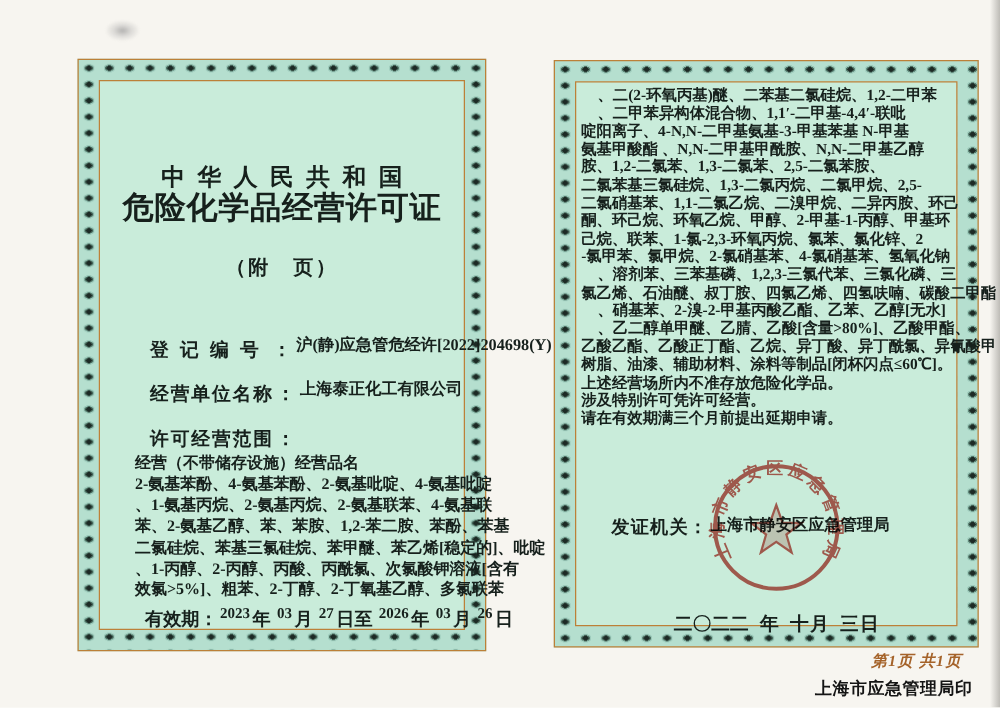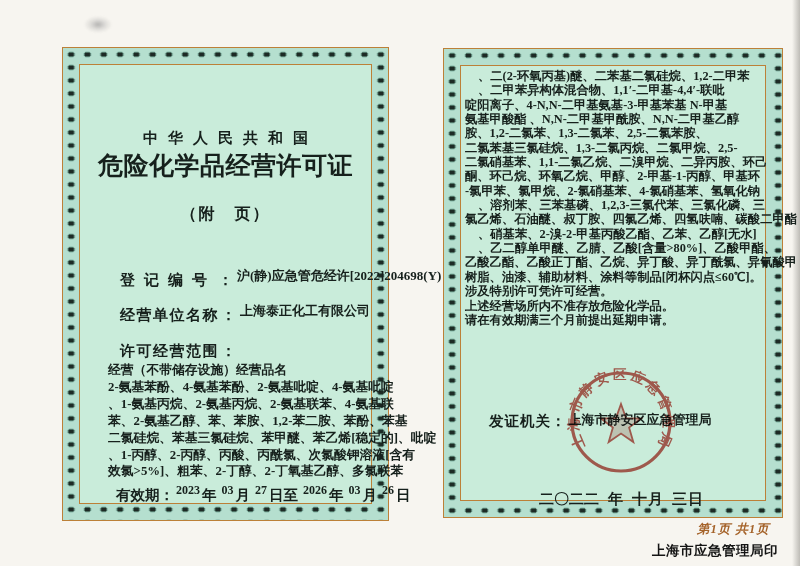--- a/index.html
+++ b/index.html
@@ -21,21 +21,21 @@
   }
   .page-left{left:62px;top:47px;width:327px;height:474px;}
   .page-right{left:443px;top:48px;width:340px;height:470px;}
   .inner{
     position:relative;box-sizing:border-box;width:100%;height:100%;
     border:1px solid #bc8038;background:#c9ecda;
     color:#16201c;
   }
   
   .lp-header{position:absolute;top:64px;left:0;right:0;text-align:center;
-    font-size:15px;font-weight:bold;letter-spacing:10px;text-indent:10px;}
+    font-size:19px;font-weight:bold;letter-spacing:10px;text-indent:10px;}
   .lp-title{position:absolute;top:84px;left:0;right:0;text-align:center;
     font-size:25px;font-weight:900;letter-spacing:0.5px;}
   .lp-sub{position:absolute;top:139px;left:0;right:0;text-align:center;
     font-size:16px;font-weight:bold;letter-spacing:2px;}
   .frow{position:absolute;left:40px;white-space:nowrap;}
   .frow .lbl{font-size:15px;font-weight:bold;}
   .lbl.sp4{letter-spacing:9px;}
   .lbl.sp6{letter-spacing:1.5px;}
   .frow .colon{font-size:15px;font-weight:bold;margin-left:2px;}
   .frow .val{font-size:13px;font-weight:bold;position:relative;top:-5px;margin-left:4px;
@@ -120,29 +120,30 @@
   <div class="inner">
     <div class="rp-scope">
       <div class="ind">、二(2-环氧丙基)醚、二苯基二氯硅烷、1,2-二甲苯</div>
       <div class="ind">、二甲苯异构体混合物、1,1′-二甲基-4,4′-联吡</div>
       <div>啶阳离子、4-N,N-二甲基氨基-3-甲基苯基 N-甲基</div>
       <div>氨基甲酸酯 、N,N-二甲基甲酰胺、N,N-二甲基乙醇</div>
       <div>胺、1,2-二氯苯、1,3-二氯苯、2,5-二氯苯胺、</div>
       <div>二氯苯基三氯硅烷、1,3-二氯丙烷、二氯甲烷、2,5-</div>
       <div>二氯硝基苯、1,1-二氯乙烷、二溴甲烷、二异丙胺、环己</div>
       <div>酮、环己烷、环氧乙烷、甲醇、2-甲基-1-丙醇、甲基环</div>
+      <div>己烷、联苯、1-氯-2,3-环氧丙烷、氯苯、氯化锌、2</div>
       <div>-氯甲苯、氯甲烷、2-氯硝基苯、4-氯硝基苯、氢氧化钠</div>
       <div class="ind">、溶剂苯、三苯基磷、1,2,3-三氯代苯、三氯化磷、三</div>
       <div>氯乙烯、石油醚、叔丁胺、四氯乙烯、四氢呋喃、碳酸二甲酯</div>
       <div class="ind">、硝基苯、2-溴-2-甲基丙酸乙酯、乙苯、乙醇[无水]</div>
       <div class="ind">、乙二醇单甲醚、乙腈、乙酸[含量&gt;80%]、乙酸甲酯、</div>
       <div>乙酸乙酯、乙酸正丁酯、乙烷、异丁酸、异丁酰氯、异氰酸甲</div>
       <div>树脂、油漆、辅助材料、涂料等制品[闭杯闪点≤60℃]。</div>
+      <div>上述经营场所内不准存放危险化学品。</div>
       <div>涉及特别许可凭许可经营。</div>
-      <div>上述经营场所内不准存放危险化学品。</div>
       <div>请在有效期满三个月前提出延期申请。</div>
     </div>
 
     <div class="rp-issuer">
       <span class="lbl">发证机关：</span><span class="val">上海市静安区应急管理局</span>
     </div>
 
     <div class="rp-date">
       <span class="dv">二〇二二</span><span class="du">年</span><span class="dv tight">十</span><span class="du">月</span><span class="dv tight">三</span><span>日</span>
     </div>

